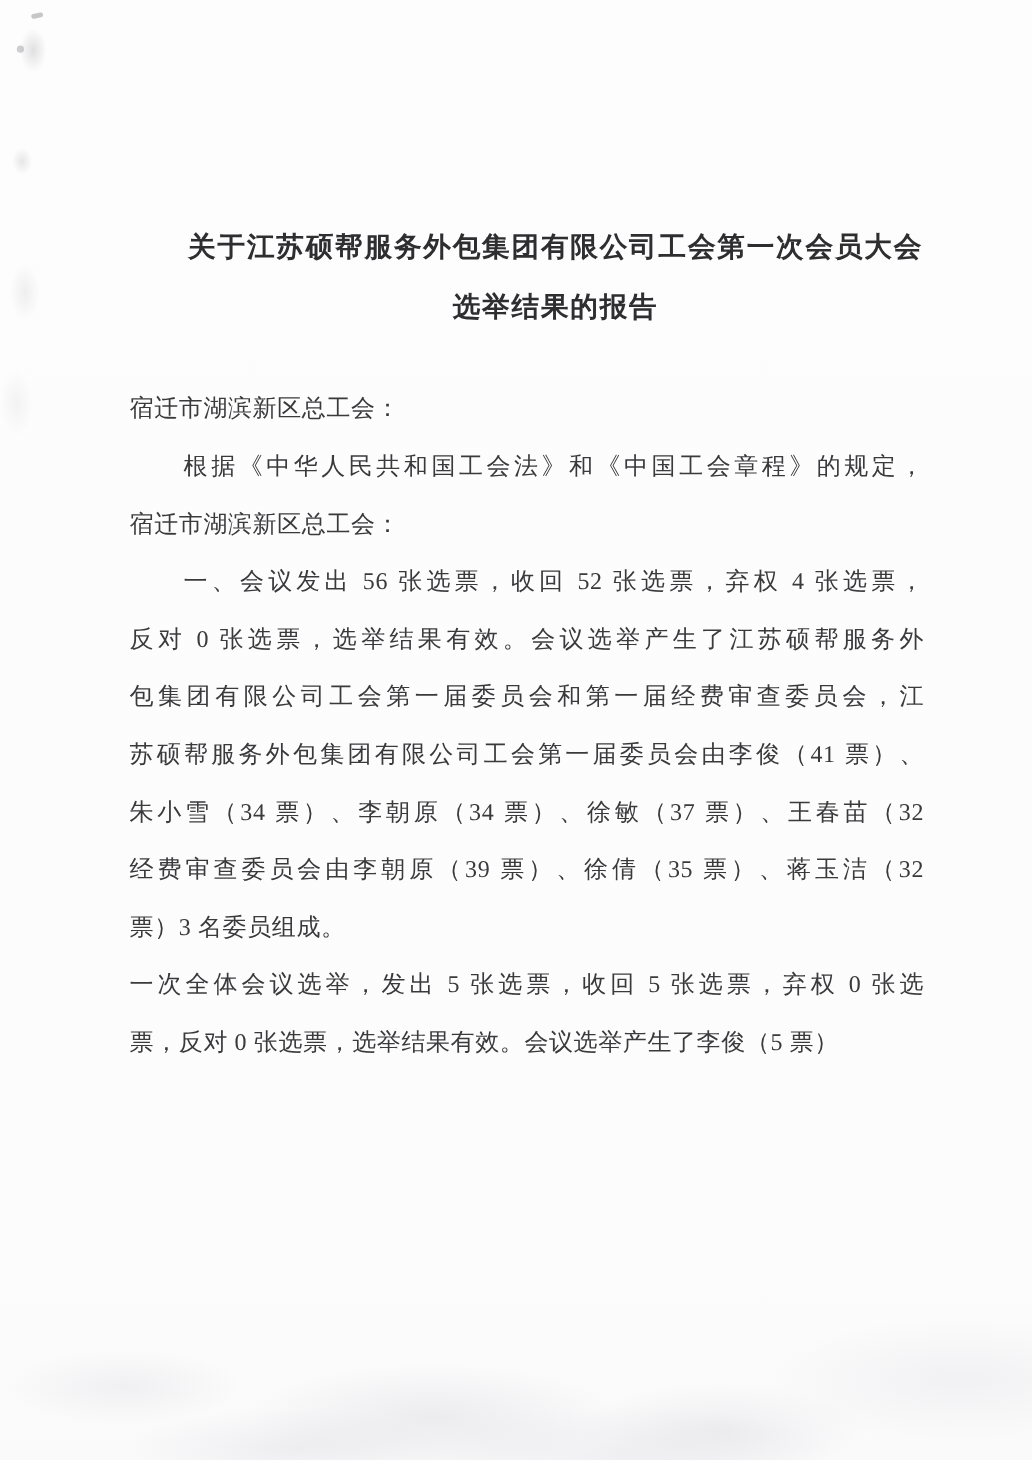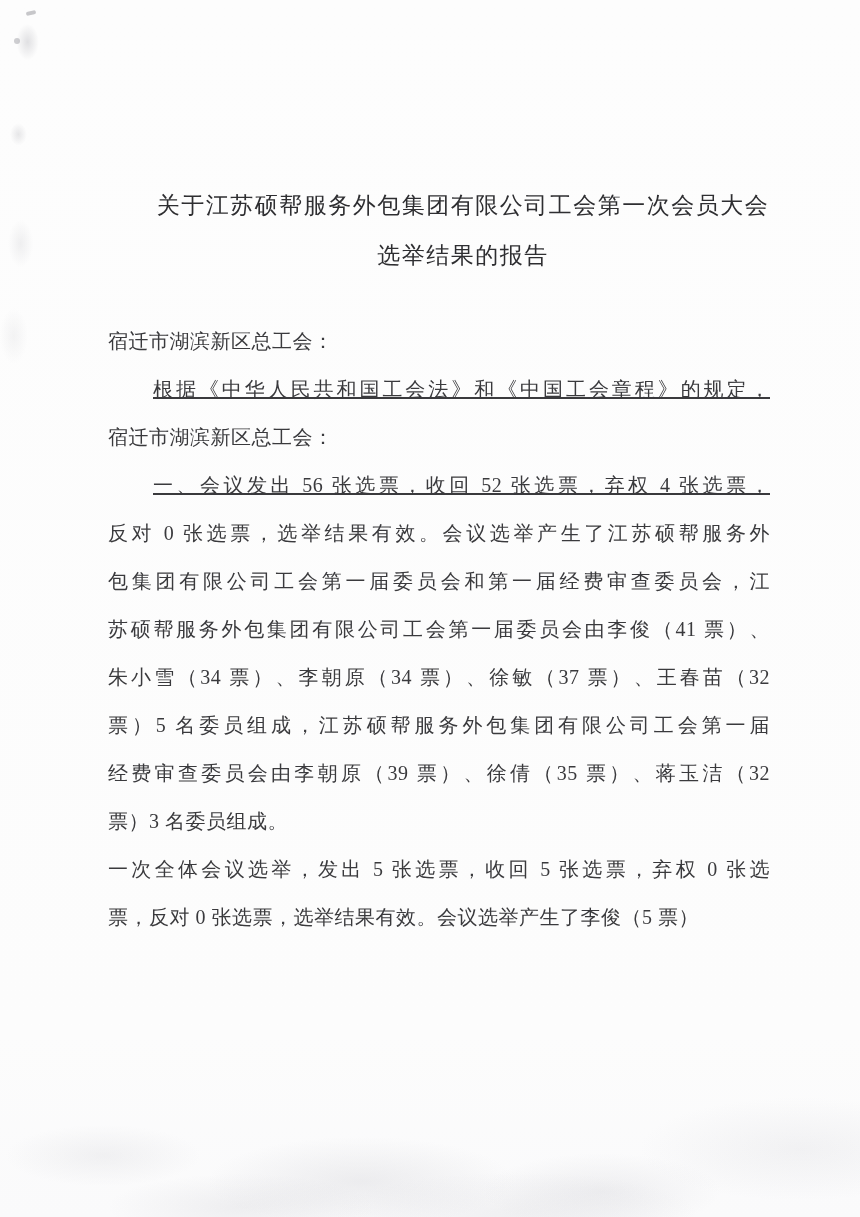--- a/index.html
+++ b/index.html
@@ -62,21 +62,21 @@
   }
 
   
   .title-block {
     position: absolute;
     left: 133px;
     top: 180px;
     width: 660px;
     text-align: center;
     font-family: "Liberation Sans", "DejaVu Sans", sans-serif;
-    font-weight: 400;
+    font-weight: 700;
     font-size: 23px;
     color: #2e2e31;
     letter-spacing: 1.5px;
   }
   .title-line {
     height: 50px;
     line-height: 50px;
     white-space: nowrap;
   }
 
@@ -94,21 +94,20 @@
     height: 48px;
     line-height: 48px;
     text-align: left;
   }
   .doc-line.full {
     text-align: justify;
     text-align-last: justify;
   }
   .doc-line.indent {
     text-indent: 45px;
-    text-decoration: underline;
   }
 </style>
 </head>
 <body>
 
 <div class="page">
 
   <div class="noise-left"></div>
   <div class="speck-1"></div>
   <div class="speck-2"></div>
@@ -121,20 +120,19 @@
 
   <div class="text-block">
     <div class="doc-line">宿迁市湖滨新区总工会：</div>
     <div class="doc-line indent full">根据《中华人民共和国工会法》和《中国工会章程》的规定，</div>
     <div class="doc-line">宿迁市湖滨新区总工会：</div>
     <div class="doc-line indent full">一、会议发出 56 张选票，收回 52 张选票，弃权 4 张选票，</div>
     <div class="doc-line full">反对 0 张选票，选举结果有效。会议选举产生了江苏硕帮服务外</div>
     <div class="doc-line full">包集团有限公司工会第一届委员会和第一届经费审查委员会，江</div>
     <div class="doc-line full">苏硕帮服务外包集团有限公司工会第一届委员会由李俊（41 票）、</div>
     <div class="doc-line full">朱小雪（34 票）、李朝原（34 票）、徐敏（37 票）、王春苗（32</div>
-    <div class="doc-line full">票）5 名委员组成，江苏硕帮服务外包集团有限公司工会第一届</div>
     <div class="doc-line full">经费审查委员会由李朝原（39 票）、徐倩（35 票）、蒋玉洁（32</div>
     <div class="doc-line">票）3 名委员组成。</div>
     <div class="doc-line full">一次全体会议选举，发出 5 张选票，收回 5 张选票，弃权 0 张选</div>
     <div class="doc-line">票，反对 0 张选票，选举结果有效。会议选举产生了李俊（5 票）</div>
   </div>
 
 </div>
 
 </body></html>

